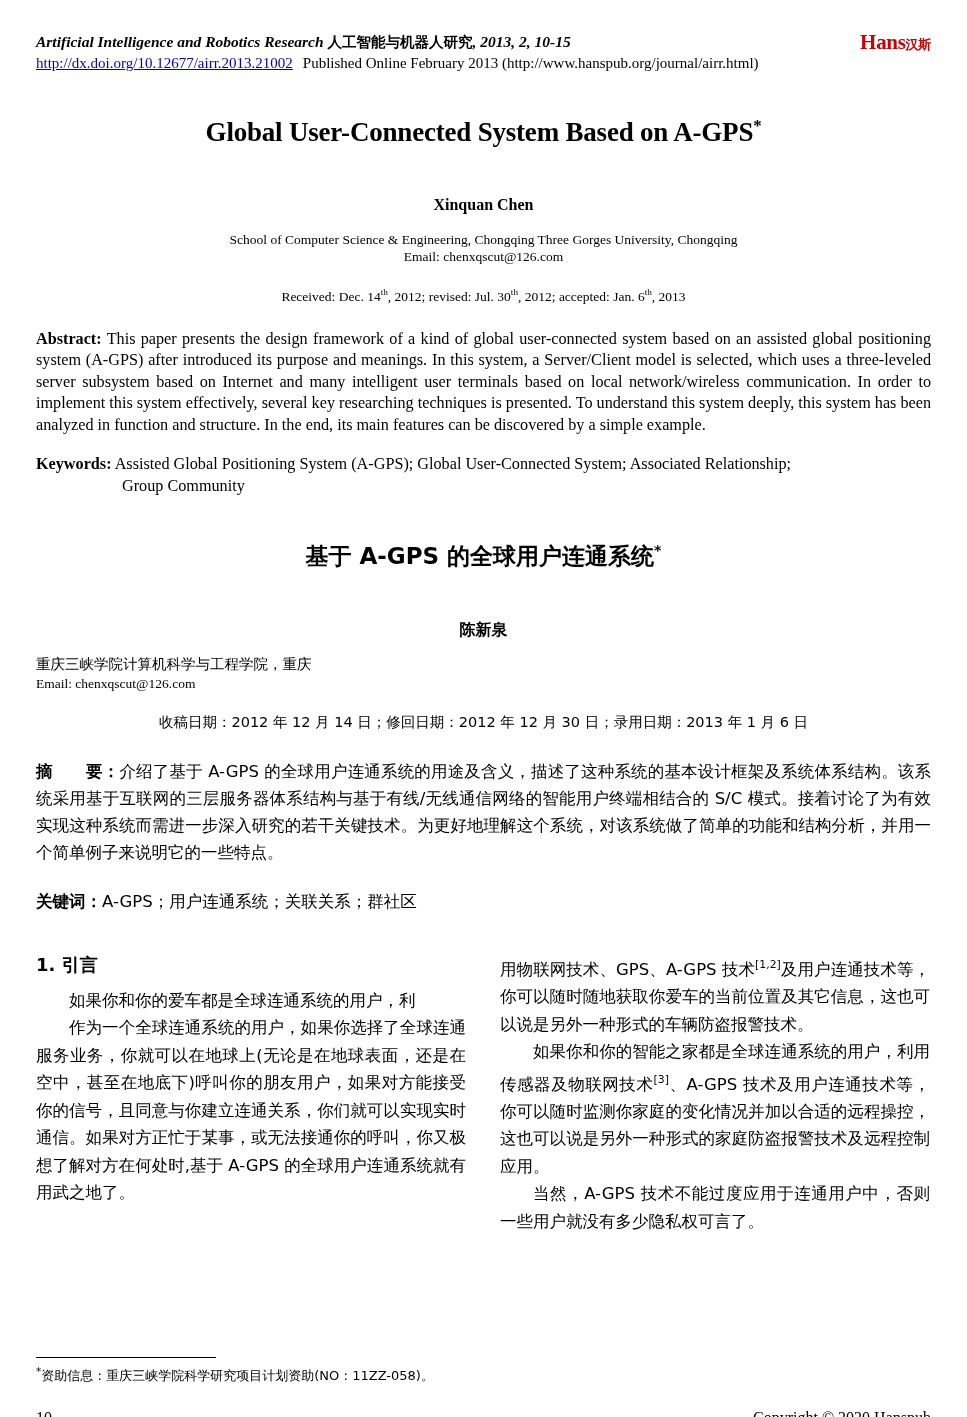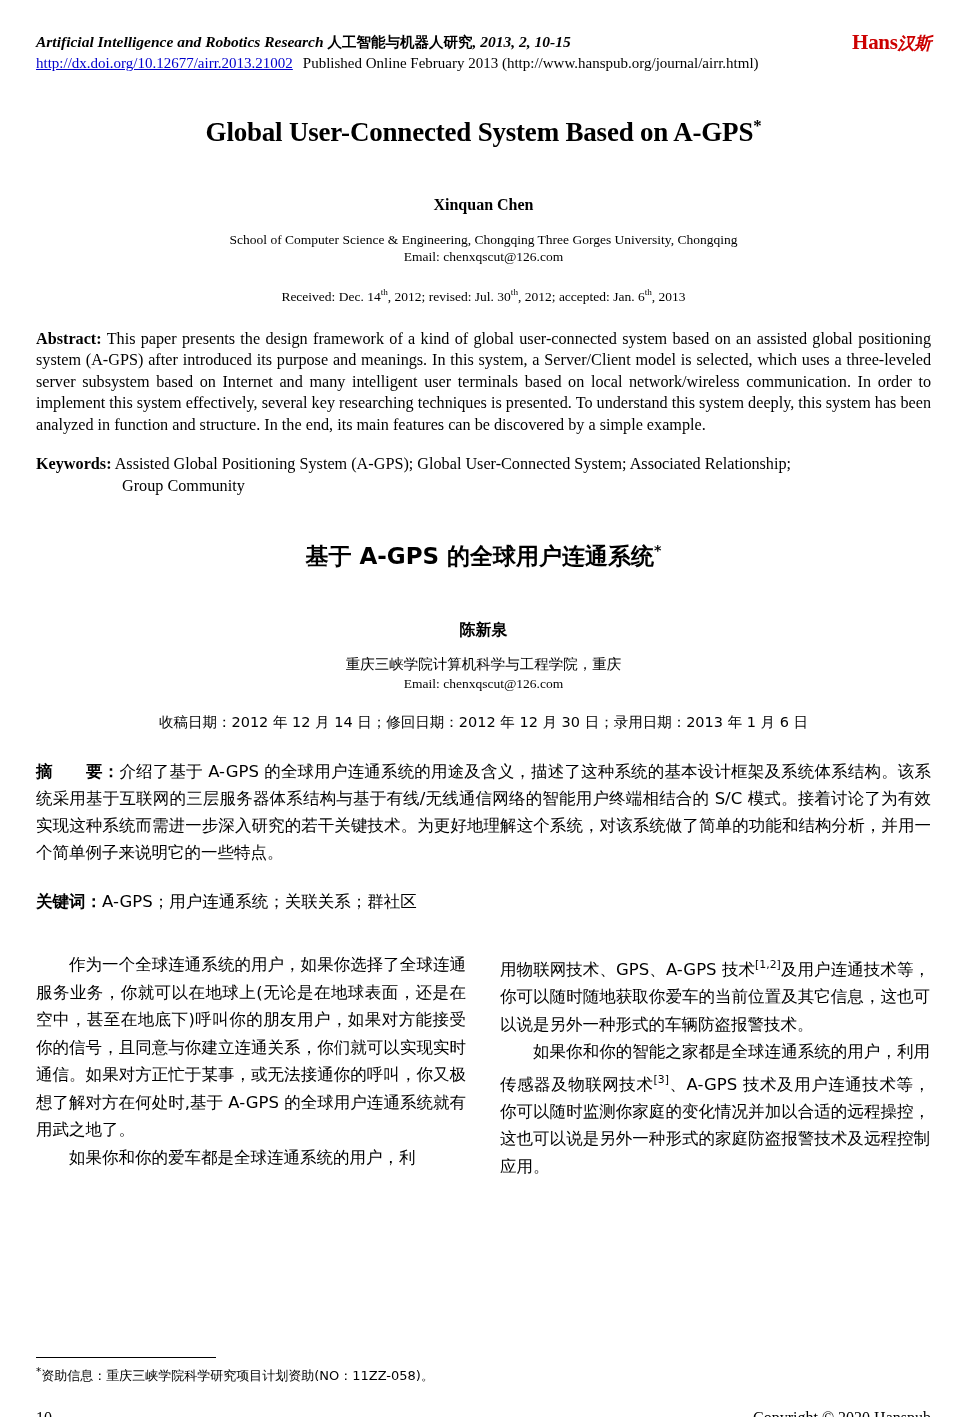--- a/index.html
+++ b/index.html
@@ -65,22 +65,21 @@
     right: 0;
     top: -2px;
     font-size: 21px;
     font-weight: bold;
     color: #cc0000;
     font-family: "Liberation Serif", serif;
     letter-spacing: -0.3px;
   }
   .hans-logo .cn {
     font-family: "DejaVu Sans", sans-serif;
-    font-size: 17px;
-    font-style: italic;
+    font-size: 13px;
   }
 
   
   .title-en {
     text-align: center;
     font-size: 27px;
     font-weight: bold;
     margin-top: 36px;
     letter-spacing: -0.2px;
   }
@@ -130,21 +129,20 @@
     margin-top: 44px;
   }
   .author-cn {
     text-align: center;
     font-size: 16px;
     font-weight: bold;
     font-family: "DejaVu Sans", sans-serif;
     margin-top: 48px;
   }
   .affil-cn {
-    text-align: center;
     font-size: 14.5px;
     margin-top: 14px;
     line-height: 19px;
     font-family: "DejaVu Sans", sans-serif;
   }
   .email-cn {
     font-family: "Liberation Serif", serif;
     font-size: 13.5px;
   }
   .dates-cn {
@@ -284,26 +282,28 @@
   <div class="abs-cn">
     <b>摘　　要：</b><span>介绍了基于 A-GPS 的全球用户连通系统的用途及含义，描述了这种系统的基本设计框架及系统体系结构。该系统采用基于互联网的三层服务器体系结构与基于有线/无线通信网络的智能用户终端相结合的 S/C 模式。接着讨论了为有效实现这种系统而需进一步深入研究的若干关键技术。为更好地理解这个系统，对该系统做了简单的功能和结构分析，并用一个简单例子来说明它的一些特点。</span>
   </div>
 
   <div class="kw-cn">
     <b>关键词：</b><span>A-GPS；用户连通系统；关联关系；群社区</span>
   </div>
 
   <div class="body-cols">
     <div class="col">
+      <div class="sec-head">1. 引言</div>
+      <div class="para">如果你和你的爱车都是全球连通系统的用户，利</div>
       <div class="para">作为一个全球连通系统的用户，如果你选择了全球连通服务业务，你就可以在地球上(无论是在地球表面，还是在空中，甚至在地底下)呼叫你的朋友用户，如果对方能接受你的信号，且同意与你建立连通关系，你们就可以实现实时通信。如果对方正忙于某事，或无法接通你的呼叫，你又极想了解对方在何处时,基于 A-GPS 的全球用户连通系统就有用武之地了。</div>
-      <div class="para">如果你和你的爱车都是全球连通系统的用户，利</div>
     </div>
     <div class="col">
       <div><span>用物联网技术、GPS、A-GPS 技术</span><sup class="ref">[1,2]</sup><span>及用户连通技术等，你可以随时随地获取你爱车的当前位置及其它信息，这也可以说是另外一种形式的车辆防盗报警技术。</span></div>
       <div class="para"><span>如果你和你的智能之家都是全球连通系统的用户，利用传感器及物联网技术</span><sup class="ref">[3]</sup><span>、A-GPS 技术及用户连通技术等，你可以随时监测你家庭的变化情况并加以合适的远程操控，这也可以说是另外一种形式的家庭防盗报警技术及远程控制应用。</span></div>
+      <div class="para">当然，A-GPS 技术不能过度应用于连通用户中，否则一些用户就没有多少隐私权可言了。</div>
     </div>
   </div>
 
   <div class="footnote-wrap">
     <div class="footnote-rule"></div>
     <div class="footnote"><sup>*</sup><span>资助信息：重庆三峡学院科学研究项目计划资助(NO：11ZZ-058)。</span></div>
   </div>
 
   <div class="footer">
     <span>10</span>

